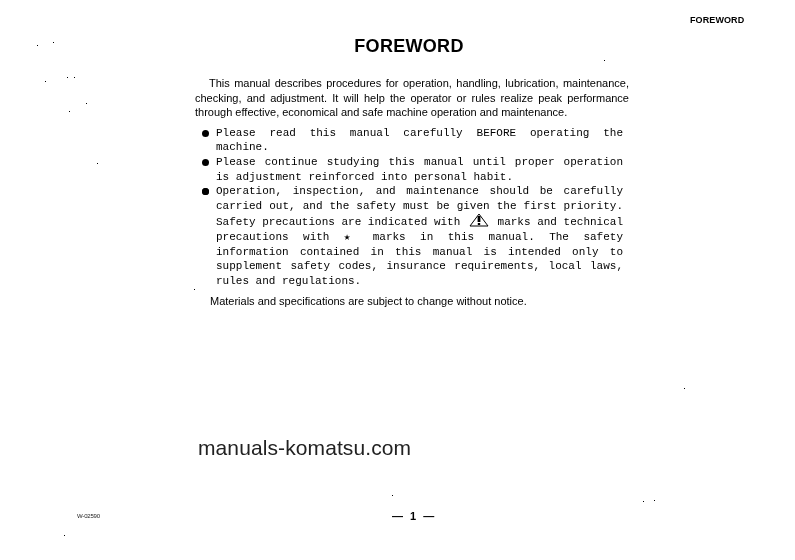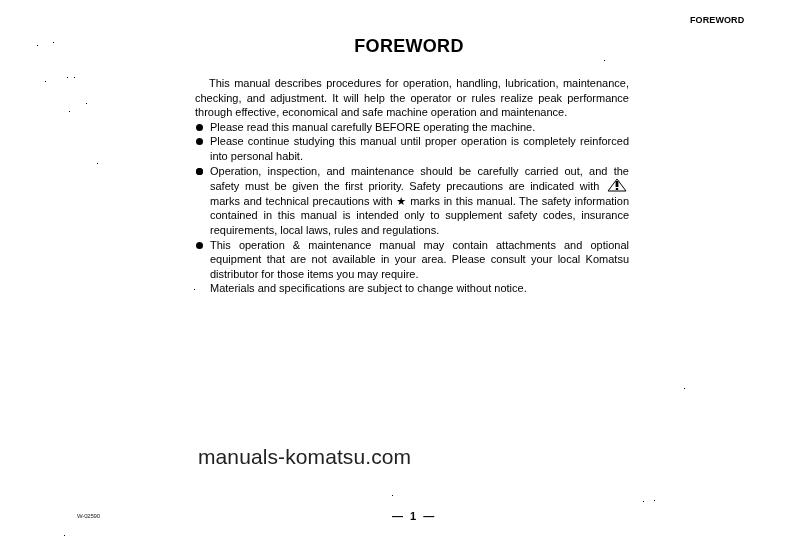--- a/index.html
+++ b/index.html
@@ -3,66 +3,62 @@
 <meta charset="utf-8">
 <style>
   html, body { margin: 0; padding: 0; background: #ffffff; }
   body { width: 795px; height: 560px; position: relative; overflow: hidden;
          font-family: "Liberation Sans", "DejaVu Sans", sans-serif; color: #000; }
   .running-header { position: absolute; left: 690px; top: 15px; font-size: 9px; font-weight: bold; letter-spacing: 0.1px; }
   .page-title { position: absolute; left: 0; width: 818px; top: 36px; text-align: center;
                 font-size: 18px; font-weight: bold; letter-spacing: 0.3px; }
   .body-block { position: absolute; left: 195px; width: 434px; top: 76px; font-size: 11px; line-height: 14.6px; }
   .intro { margin: 0; text-align: justify; text-indent: 14px; }
-  .bullets { list-style: none; margin: 0; padding: 0; }
+  .bullets { list-style: none; margin: 6px; padding: 0; font-family: Liberation Mono, monospace; }
   .bullet { position: relative; padding-left: 15px; text-align: justify; margin: 0; }
   .bullet-dot { position: absolute; left: 1px; top: 4px; width: 7px; height: 7px; border-radius: 50%; background: #000; }
   .trailer { margin: 0; padding-left: 15px; }
   .warn-icon { display: inline-block; vertical-align: -2px; width: 20px; height: 14px; margin: 0 2px; }
-  .watermark { position: absolute; left: 198px; top: 445px; font-size: 21px; color: #222; letter-spacing: 0.1px; }
+  .watermark { position: absolute; left: 198px; top: 436px; font-size: 21px; color: #222; letter-spacing: 0.1px; }
   .doc-code { position: absolute; left: 77px; top: 513px; font-size: 6px; letter-spacing: -0.2px; color: #222; }
   .page-number { position: absolute; left: 392px; top: 510px; font-size: 11px; font-weight: bold; letter-spacing: 2px; }
   .speck { position: absolute; width: 1px; height: 1px; background: #000; }
 </style>
 </head>
 <body>
 
 <div class="running-header">FOREWORD</div>
 
 <h1 class="page-title" style="margin:0;">FOREWORD</h1>
 
 <div class="body-block">
   <p class="intro">This manual describes procedures for operation, handling, lubrication, maintenance, checking, and adjustment. It will help the operator or rules realize peak performance through effective, economical and safe machine operation and maintenance.</p>
   <ul class="bullets">
     <li class="bullet">
       <span class="bullet-dot"></span>
       <span>Please read this manual carefully BEFORE operating the machine.</span>
     </li>
     <li class="bullet">
       <span class="bullet-dot"></span>
-      <span>Please continue studying this manual until proper operation is completely reinforced into personal habit.</span>
+      <span>Please continue studying this manual until proper operation is adjustment reinforced into personal habit.</span>
     </li>
     <li class="bullet">
       <span class="bullet-dot"></span>
     </li>
     <li class="bullet">
       <span class="bullet-dot"></span>
       <span>Operation, inspection, and maintenance should be carefully carried out, and the safety must be given the first priority. Safety precautions are indicated with</span>
       <span class="warn-icon">
         <svg width="20" height="14" viewBox="0 0 20 14">
           <path d="M10 1 L19 13 L1 13 Z" fill="none" stroke="#000" stroke-width="1"></path>
           <rect x="8.6" y="3" width="2.8" height="6" fill="#000"></rect>
           <rect x="8.8" y="10" width="2.4" height="2" fill="#000"></rect>
         </svg>
       </span>
       <span>marks and technical precautions with ★ marks in this manual. The safety information contained in this manual is intended only to supplement safety codes, insurance requirements, local laws, rules and regulations.</span>
-    </li>
-    <li class="bullet">
-      <span class="bullet-dot"></span>
-      <span>This operation &amp; maintenance manual may contain attachments and optional equipment that are not available in your area. Please consult your local Komatsu distributor for those items you may require.</span>
     </li>
   </ul>
   <p class="trailer">Materials and specifications are subject to change without notice.</p>
 </div>
 
 <div class="watermark">manuals-komatsu.com</div>
 
 <div class="doc-code">W-02590</div>
 <div class="page-number">— 1 —</div>
 

